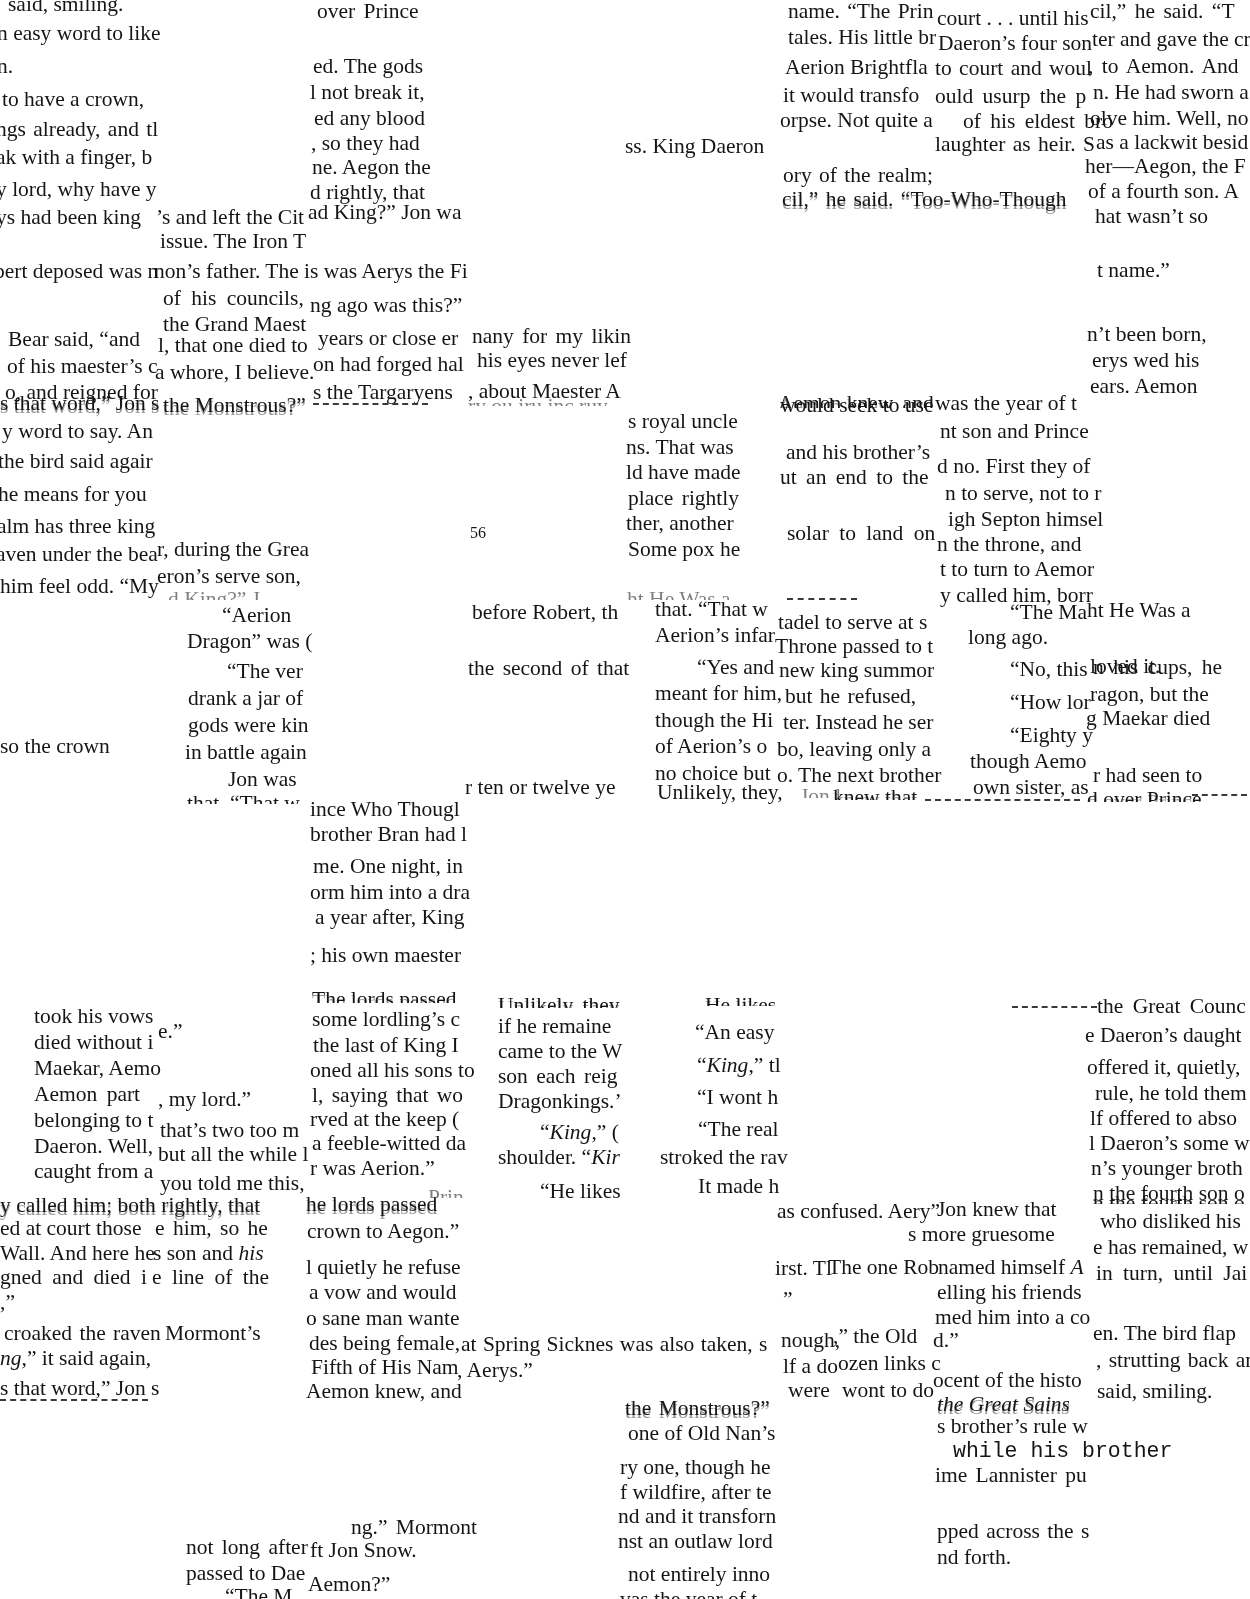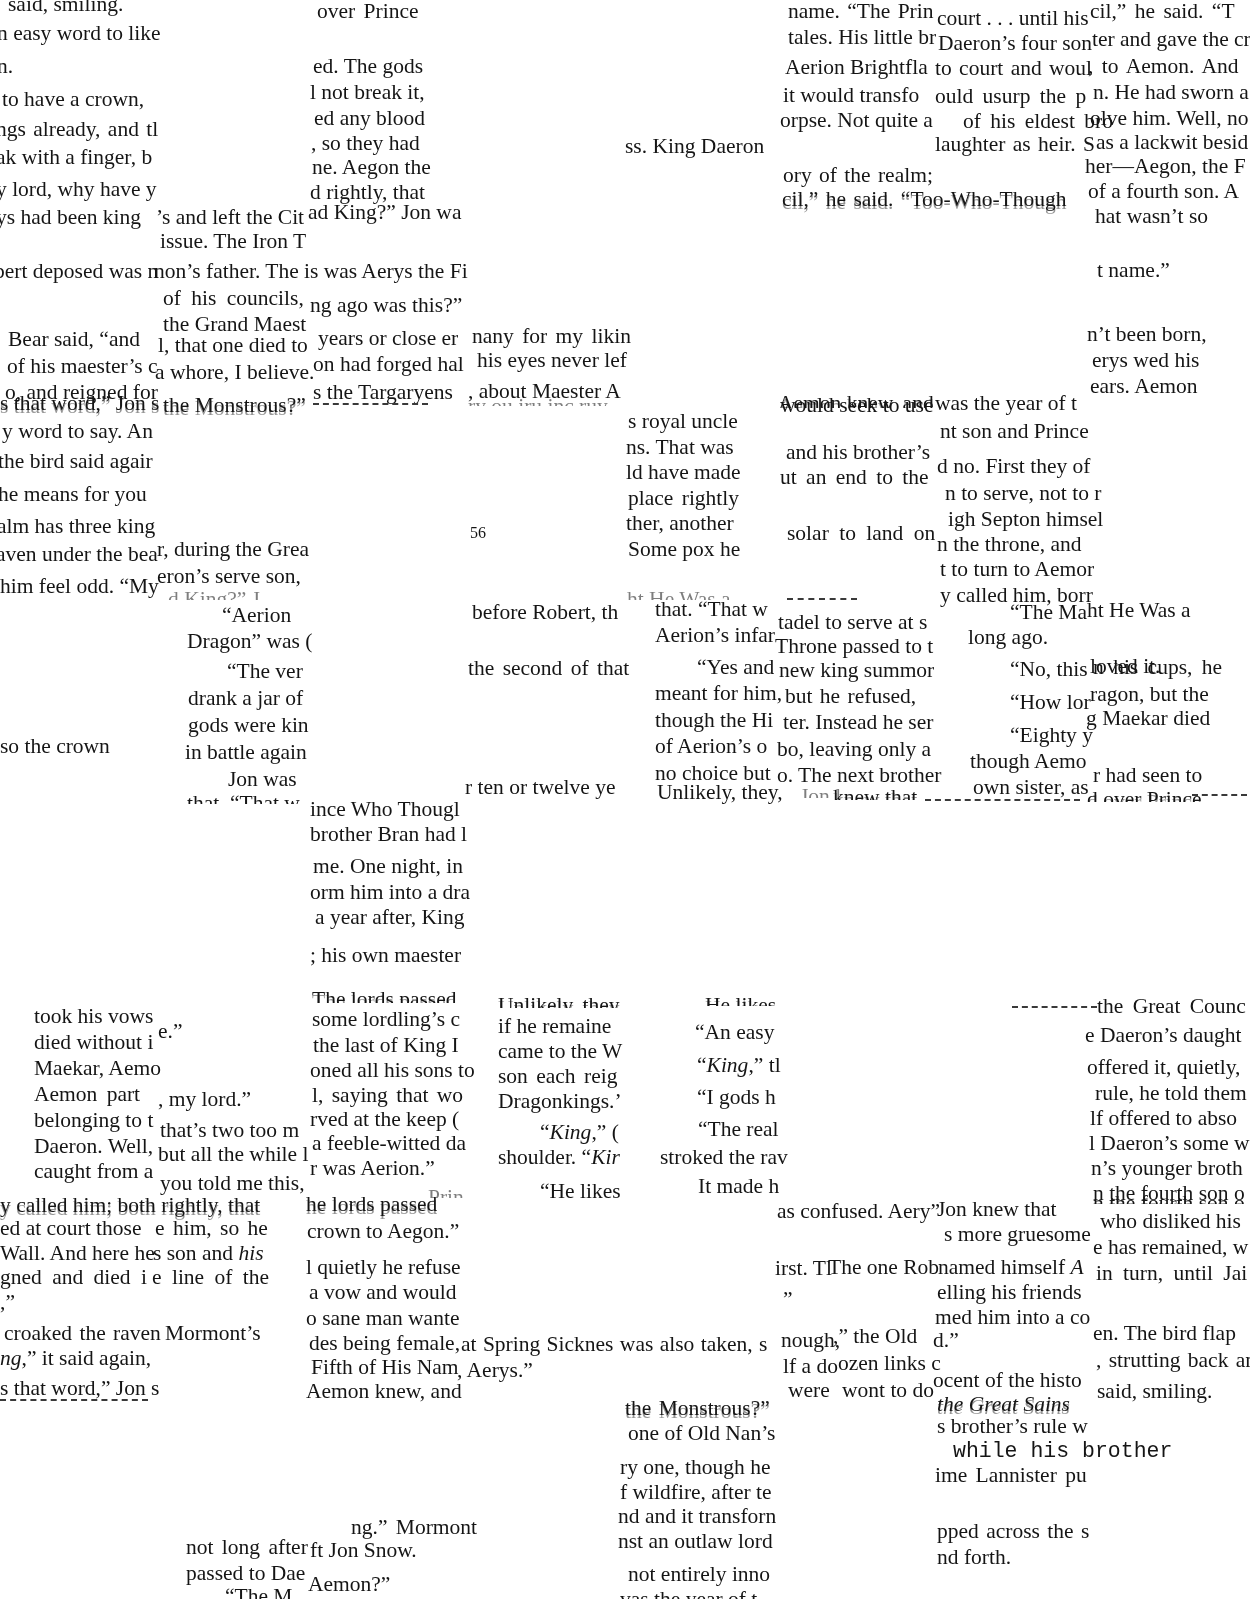--- a/index.html
+++ b/index.html
@@ -186,21 +186,21 @@
     <div class="ln" style="left: 498px; top: 1015px;"><span>if he remaine</span></div>
     <div class="ln" style="left: 498px; top: 1040px;"><span>came to the W</span></div>
     <div class="ln" style="left: 498px; top: 1065px; word-spacing: 3px;"><span>son each reig</span></div>
     <div class="ln" style="left: 498px; top: 1090px;"><span>Dragonkings.’</span></div>
     <div class="ln" style="left: 540px; top: 1121px;"><span>“</span><span style="font-style: italic;">King</span><span>,” (</span></div>
     <div class="ln" style="left: 498px; top: 1146px;"><span>shoulder. “</span><span style="font-style: italic;">Kir</span><span></span></div>
     <div class="ln" style="left: 540px; top: 1180px;"><span>“He likes</span></div>
     <div class="ln garble" style="left: 705px; top: 994px; height: 12px; overflow: hidden;"><span>He likes</span></div>
     <div class="ln" style="left: 695px; top: 1021px;"><span>“An easy</span></div>
     <div class="ln" style="left: 697px; top: 1054px;"><span>“</span><span style="font-style: italic;">King</span><span>,” tl</span></div>
-    <div class="ln" style="left: 697px; top: 1086px;"><span>“I gods h</span></div>
+    <div class="ln" style="left: 697px; top: 1086px;"><span>“I wont h</span></div>
     <div class="ln" style="left: 698px; top: 1118px;"><span>“The real</span></div>
     <div class="ln" style="left: 660px; top: 1146px;"><span>stroked the rav</span></div>
     <div class="ln" style="left: 698px; top: 1175px;"><span>It made h</span></div>
     <div class="ln dash" style="left: 1012px; top: 1006px; width: 85px;"></div>
     <div class="ln" style="left: 1097px; top: 995px; word-spacing: 4px;"><span>the Great Counc</span></div>
     <div class="ln" style="left: 1085px; top: 1024px;"><span>e Daeron’s daught</span></div>
     <div class="ln" style="left: 1087px; top: 1056px;"><span>offered it, quietly,</span></div>
     <div class="ln" style="left: 1095px; top: 1082px;"><span>rule, he told them</span></div>
     <div class="ln" style="left: 1090px; top: 1107px;"><span>lf offered to abso</span></div>
     <div class="ln" style="left: 1089px; top: 1132px;"><span>l Daeron’s some wa</span></div>
@@ -228,21 +228,21 @@
     <div class="ln" style="left: 306px; top: 1307px;"><span>o sane man wante</span></div>
     <div class="ln" style="left: 309px; top: 1332px;"><span>des being female,</span></div>
     <div class="ln" style="left: 311px; top: 1356px;"><span>Fifth of His Nam</span></div>
     <div class="ln" style="left: 457px; top: 1359px;"><span>, Aerys.”</span></div>
     <div class="ln" style="left: 306px; top: 1380px;"><span>Aemon knew, and</span></div>
     <div class="ln" style="left: 461px; top: 1333px; word-spacing: 1px;"><span>at Spring Sicknes was also taken, s</span></div>
     <div class="ln" style="left: 775px; top: 1257px;"><span>irst. Tl</span></div>
     <div class="ln" style="left: 828px; top: 1256px;"><span>The one Rob</span></div>
     <div class="ln" style="left: 777px; top: 1200px;"><span>as confused. Aery”</span></div>
     <div class="ln" style="left: 937px; top: 1198px;"><span>Jon knew that</span></div>
-    <div class="ln" style="left: 944px; top: 1223px; text-align: right;"><span>s more gruesome</span></div>
+    <div class="ln" style="left: 908px; top: 1223px; text-align: right;"><span>s more gruesome</span></div>
     <div class="ln" style="left: 1100px; top: 1210px;"><span>who disliked his</span></div>
     <div class="ln" style="left: 1093px; top: 1236px;"><span>e has remained, w</span></div>
     <div class="ln" style="left: 938px; top: 1256px;"><span>named himself </span><span style="font-style: italic;">A</span><span></span></div>
     <div class="ln" style="left: 1096px; top: 1262px; word-spacing: 5px;"><span>in turn, until Jai</span></div>
     <div class="ln" style="left: 937px; top: 1281px;"><span>elling his friends</span></div>
     <div class="ln" style="left: 935px; top: 1306px;"><span>med him into a co</span></div>
     <div class="ln" style="left: 783px; top: 1288px;"><span>”</span></div>
     <div class="ln" style="left: 781px; top: 1329px;"><span>nough,</span></div>
     <div class="ln" style="left: 833px; top: 1325px;"><span>,” the Old</span></div>
     <div class="ln" style="left: 933px; top: 1329px;"><span>d.”</span></div>

